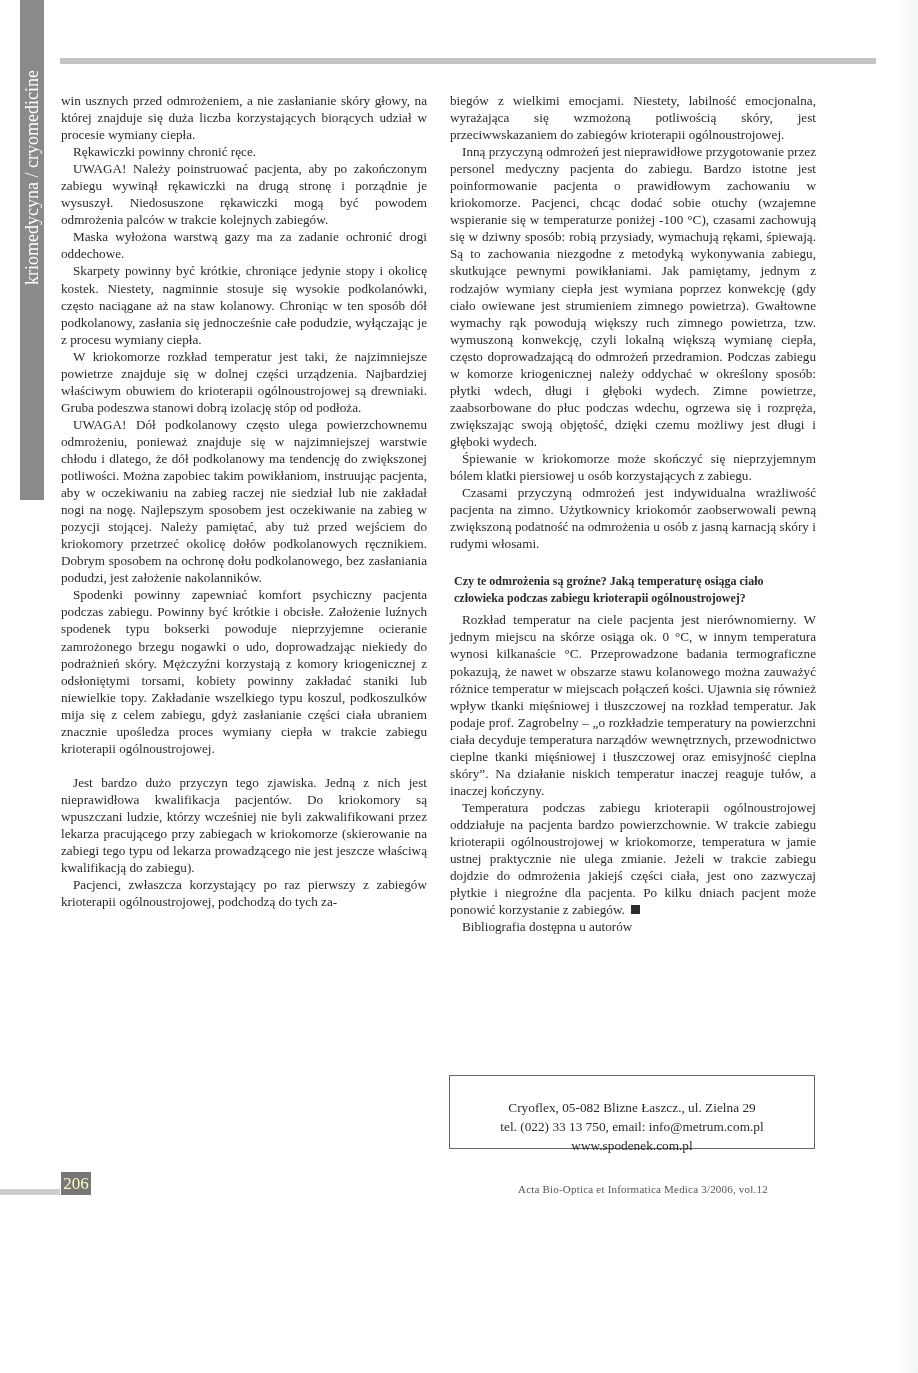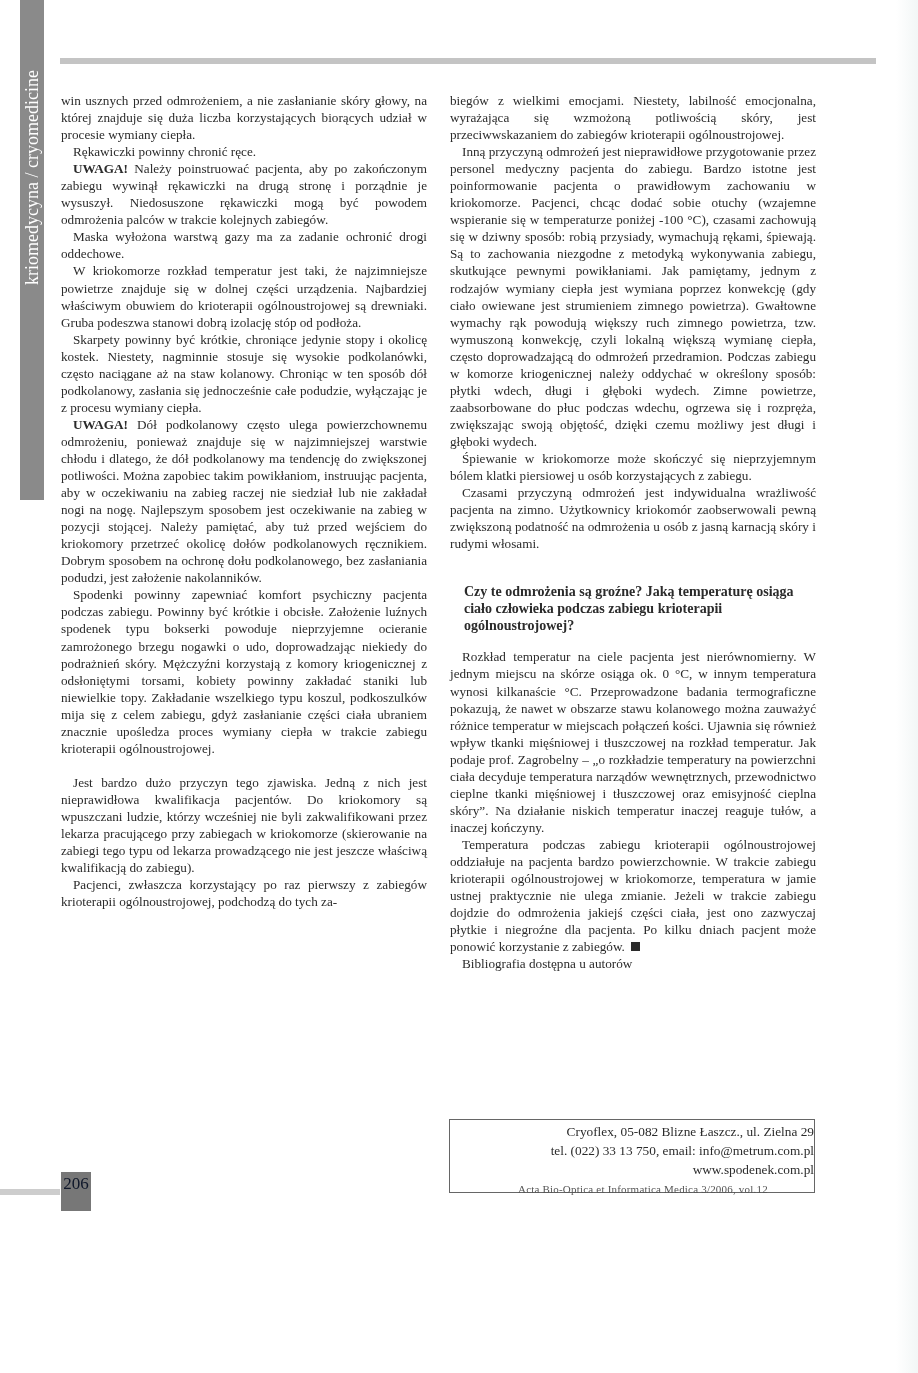--- a/index.html
+++ b/index.html
@@ -15,54 +15,53 @@
     transform-origin: 0 0; transform: translate(0, 305px) rotate(-90deg);
     color: #ffffff; font-size: 18px; line-height: 24px; white-space: nowrap;
     text-align: left; padding-left: 20px; box-sizing: border-box;
   }
   .top-rule { position: absolute; left: 60px; top: 58px; width: 816px; height: 6px; background: #c4c4c4; }
   .col { position: absolute; top: 92px; font-size: 13.2px; line-height: 17.05px; text-align: justify; hyphens: manual; }
   .col-left { left: 61px; width: 366px; }
   .col-right { left: 450px; width: 366px; }
   .col p { margin: 0; text-indent: 12px; }
   .col p.noindent { text-indent: 0; }
-  .col .warn { font-weight: bold; }
-  .col h3 { margin: 14px; font-size: 14px; line-height: 17.05px; font-weight: bold; text-align: left; }
+  .col .warn { font-weight: normal; }
+  .col h3 { margin: 4px; font-size: 12px; line-height: 17.05px; font-weight: bold; text-align: left; }
   .gap { height: 17px; }
   .endmark { display: inline-block; width: 9px; height: 9px; background: #2b2b2b; margin-left: 6px; vertical-align: -0px; }
   .biblio { margin-top: 17px; text-indent: 12px; }
   .contact-box {
     position: absolute; left: 449px; top: 1075px; width: 366px; height: 74px;
-    border: 1px solid #666; box-sizing: border-box; text-align: right; font-size: 13.3px; line-height: 19px;
-    padding-top: 2px;
-    margin-top: 44px;
+    border: 1px solid #666; box-sizing: border-box; text-align: center; font-size: 13.3px; line-height: 19px;
+    padding-top: 22px;
   }
   .page-num-rule { position: absolute; left: 0; top: 1189px; width: 60px; height: 6px; background: #cdcdcd; }
-  .page-num { position: absolute; left: 61px; top: 1172px; width: 30px; height: 39px; background: #777777;
-    color: #0f172a; font-size: 17px; line-height: 23px; text-align: center; }
+  .page-num { position: absolute; left: 61px; top: 1172px; width: 30px; height: 23px; background: #777777;
+    color: #fef9c3; font-size: 17px; line-height: 23px; text-align: center; }
   .journal { position: absolute; left: 518px; top: 1183px; font-size: 11px; color: #555; letter-spacing: 0.2px; text-align: right; }
 </style>
 </head>
 <body>
 
 <div class="right-edge"></div>
 
 <div class="side-band">
   <div class="side-text">kriomedycyna / cryomedicine</div>
 </div>
 
 <div class="top-rule"></div>
 
 <div class="col col-left">
   <p class="noindent">win usznych przed odmrożeniem, a nie zasłanianie skóry głowy, na której znajduje się duża liczba korzystających biorących udział w procesie wymiany ciepła.</p>
   <p>Rękawiczki powinny chronić ręce.</p>
   <p><span class="warn">UWAGA!</span><span> Należy poinstruować pacjenta, aby po zakończonym zabiegu wywinął rękawiczki na drugą stronę i porządnie je wysuszył. Niedosuszone rękawiczki mogą być powodem odmrożenia palców w trakcie kolejnych zabiegów.</span></p>
   <p>Maska wyłożona warstwą gazy ma za zadanie ochronić drogi oddechowe.</p>
+  <p>Skarpety powinny być krótkie, chroniące jedynie stopy i okolicę kostek. Niestety, nagminnie stosuje się wysokie podkolanówki, często naciągane aż na staw kolanowy. Chroniąc w ten sposób dół podkolanowy, zasłania się jednocześnie całe podudzie, wyłączając je z procesu wymiany ciepła.</p>
   <p>W kriokomorze rozkład temperatur jest taki, że najzimniejsze powietrze znajduje się w dolnej części urządzenia. Najbardziej właściwym obuwiem do krioterapii ogólnoustrojowej są drewniaki. Gruba podeszwa stanowi dobrą izolację stóp od podłoża.</p>
-  <p>Skarpety powinny być krótkie, chroniące jedynie stopy i okolicę kostek. Niestety, nagminnie stosuje się wysokie podkolanówki, często naciągane aż na staw kolanowy. Chroniąc w ten sposób dół podkolanowy, zasłania się jednocześnie całe podudzie, wyłączając je z procesu wymiany ciepła.</p>
   <p><span class="warn">UWAGA!</span><span> Dół podkolanowy często ulega powierzchownemu odmrożeniu, ponieważ znajduje się w najzimniejszej warstwie chłodu i dlatego, że dół podkolanowy ma tendencję do zwiększonej potliwości. Można zapobiec takim powikłaniom, instruując pacjenta, aby w oczekiwaniu na zabieg raczej nie siedział lub nie zakładał nogi na nogę. Najlepszym sposobem jest oczekiwanie na zabieg w pozycji stojącej. Należy pamiętać, aby tuż przed wejściem do kriokomory przetrzeć okolicę dołów podkolanowych ręcznikiem. Dobrym sposobem na ochronę dołu podkolanowego, bez zasłaniania podudzi, jest założenie nakolanników.</span></p>
   <p>Spodenki powinny zapewniać komfort psychiczny pacjenta podczas zabiegu. Powinny być krótkie i obcisłe. Założenie luźnych spodenek typu bokserki powoduje nieprzyjemne ocieranie zamrożonego brzegu nogawki o udo, doprowadzając niekiedy do podrażnień skóry. Mężczyźni korzystają z komory kriogenicznej z odsłoniętymi torsami, kobiety powinny zakładać staniki lub niewielkie topy. Zakładanie wszelkiego typu koszul, podkoszulków mija się z celem zabiegu, gdyż zasłanianie części ciała ubraniem znacznie upośledza proces wymiany ciepła w trakcie zabiegu krioterapii ogólnoustrojowej.</p>
   <div class="gap"></div>
   <p>Jest bardzo dużo przyczyn tego zjawiska. Jedną z nich jest nieprawidłowa kwalifikacja pacjentów. Do kriokomory są wpuszczani ludzie, którzy wcześniej nie byli zakwalifikowani przez lekarza pracującego przy zabiegach w kriokomorze (skierowanie na zabiegi tego typu od lekarza prowadzącego nie jest jeszcze właściwą kwalifikacją do zabiegu).</p>
   <p>Pacjenci, zwłaszcza korzystający po raz pierwszy z zabiegów krioterapii ogólnoustrojowej, podchodzą do tych za-</p>
 </div>
 
 <div class="col col-right">
   <p class="noindent">biegów z wielkimi emocjami. Niestety, labilność emocjonalna, wyrażająca się wzmożoną potliwością skóry, jest przeciwwskazaniem do zabiegów krioterapii ogólnoustrojowej.</p>
   <p>Inną przyczyną odmrożeń jest nieprawidłowe przygotowanie przez personel medyczny pacjenta do zabiegu. Bardzo istotne jest poinformowanie pacjenta o prawidłowym zachowaniu w kriokomorze. Pacjenci, chcąc dodać sobie otuchy (wzajemne wspieranie się w temperaturze poniżej -100 °C), czasami zachowują się w dziwny sposób: robią przysiady, wymachują rękami, śpiewają. Są to zachowania niezgodne z metodyką wykonywania zabiegu, skutkujące pewnymi powikłaniami. Jak pamiętamy, jednym z rodzajów wymiany ciepła jest wymiana poprzez konwekcję (gdy ciało owiewane jest strumieniem zimnego powietrza). Gwałtowne wymachy rąk powodują większy ruch zimnego powietrza, tzw. wymuszoną konwekcję, czyli lokalną większą wymianę ciepła, często doprowadzającą do odmrożeń przedramion. Podczas zabiegu w komorze kriogenicznej należy oddychać w określony sposób: płytki wdech, długi i głęboki wydech. Zimne powietrze, zaabsorbowane do płuc podczas wdechu, ogrzewa się i rozpręża, zwiększając swoją objętość, dzięki czemu możliwy jest długi i głęboki wydech.</p>

